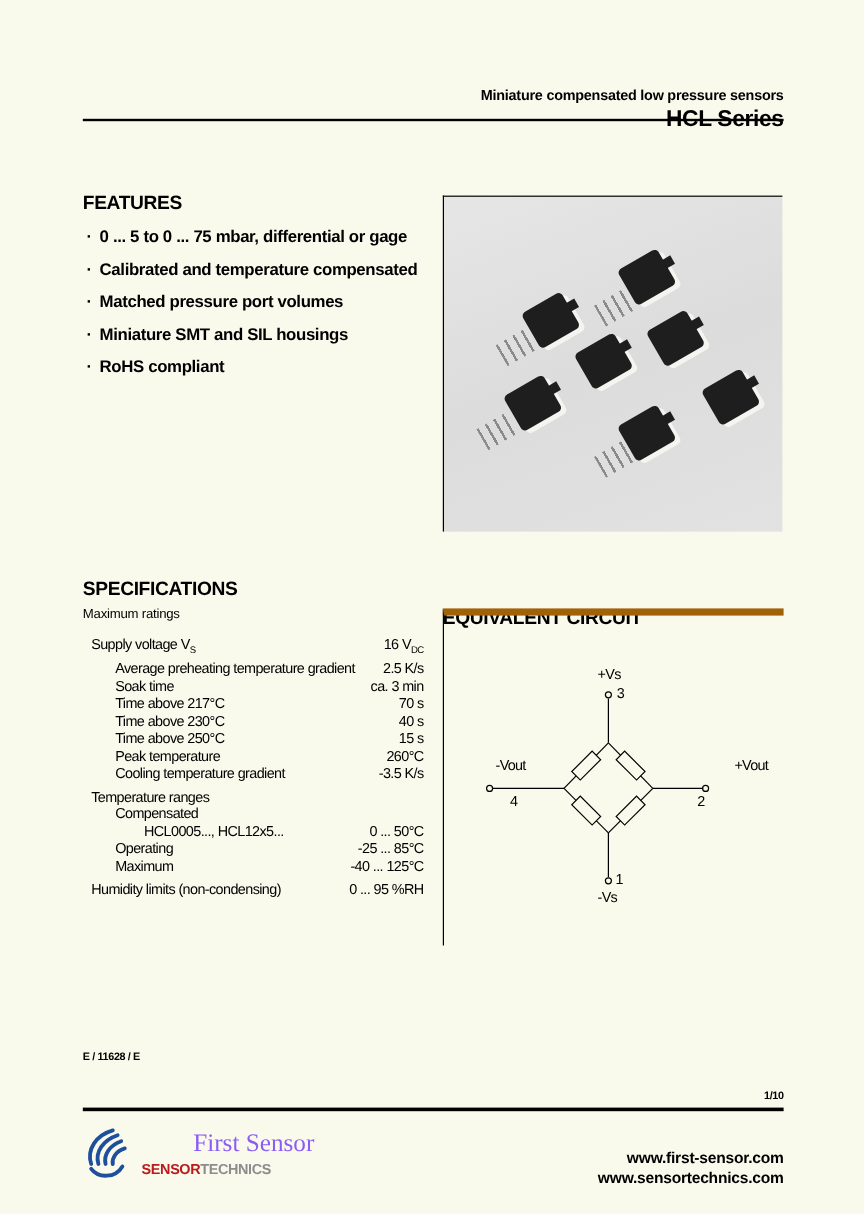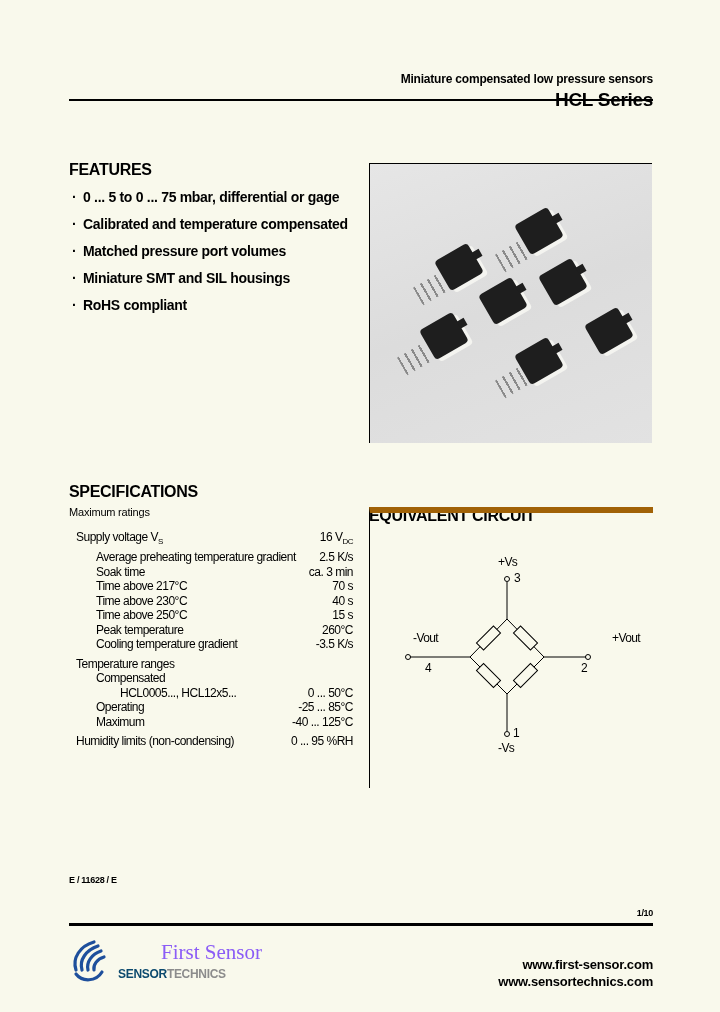--- a/index.html
+++ b/index.html
@@ -54,21 +54,21 @@
   }
   .circuit-box svg { position: absolute; left: 0; top: 0; }
   .ckt-lbl { position: absolute; font-size: 12px; letter-spacing: -0.6px; }
 
   .footer-code { left: 69px; top: 864px; font-size: 9px; font-weight: bold; letter-spacing: -0.3px; margin-top: 11px; }
   .footer-page { right: 67px; top: 908px; font-size: 9px; font-weight: bold; letter-spacing: -0.3px; }
   .footer-rule { left: 69px; top: 923px; width: 584px; height: 3px; background: #000; }
   .logo { left: 68px; top: 938px; width: 180px; height: 46px; }
   .logo-name { position: absolute; left: 50px; top: 2px; font-family: "Liberation Serif", serif; font-size: 21px; color: #8b5cf6; white-space: nowrap; margin-left: 43px; }
   .logo-sub { position: absolute; left: 50px; top: 29px; font-size: 12px; font-weight: bold; white-space: nowrap; letter-spacing: -0.3px; }
-  .logo-sub .a { color: #0c4a6e; }
+  .logo-sub .a { color: #b91c1c; }
   .logo-sub .b { color: #8c8c8c; }
   .urls { right: 67px; top: 956px; text-align: right; font-size: 13px; font-weight: bold; line-height: 17px; letter-spacing: -0.2px; }
 </style>
 </head>
 <body>
 
 <div class="abs header-title">HCL Series</div>
 <div class="abs header-sub">Miniature compensated low pressure sensors</div>
 <div class="abs header-rule"></div>
 

